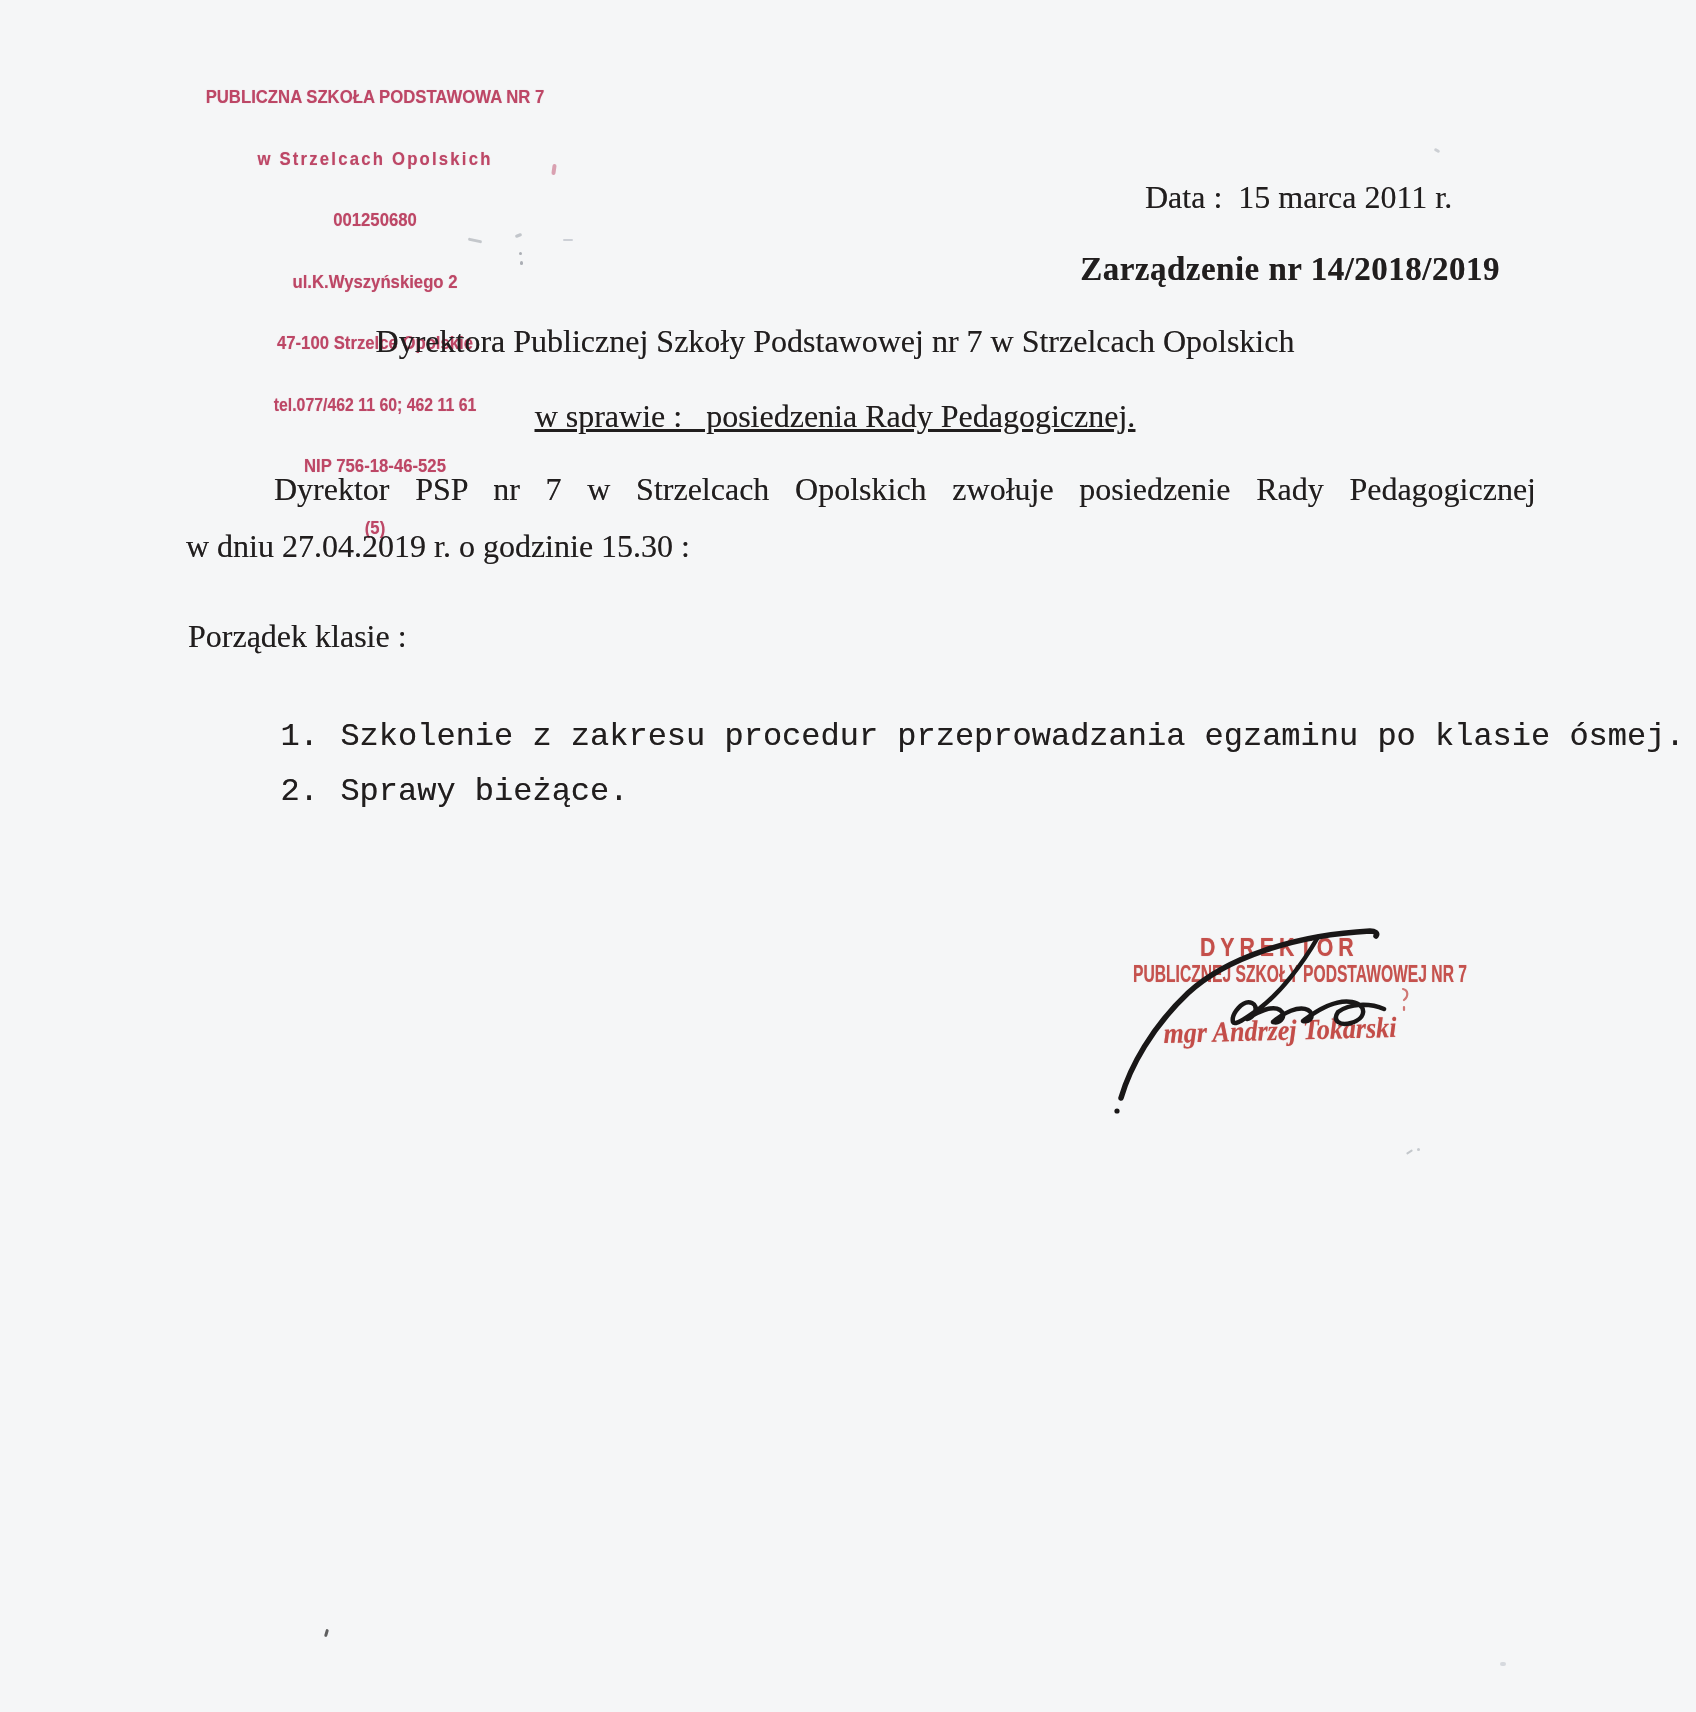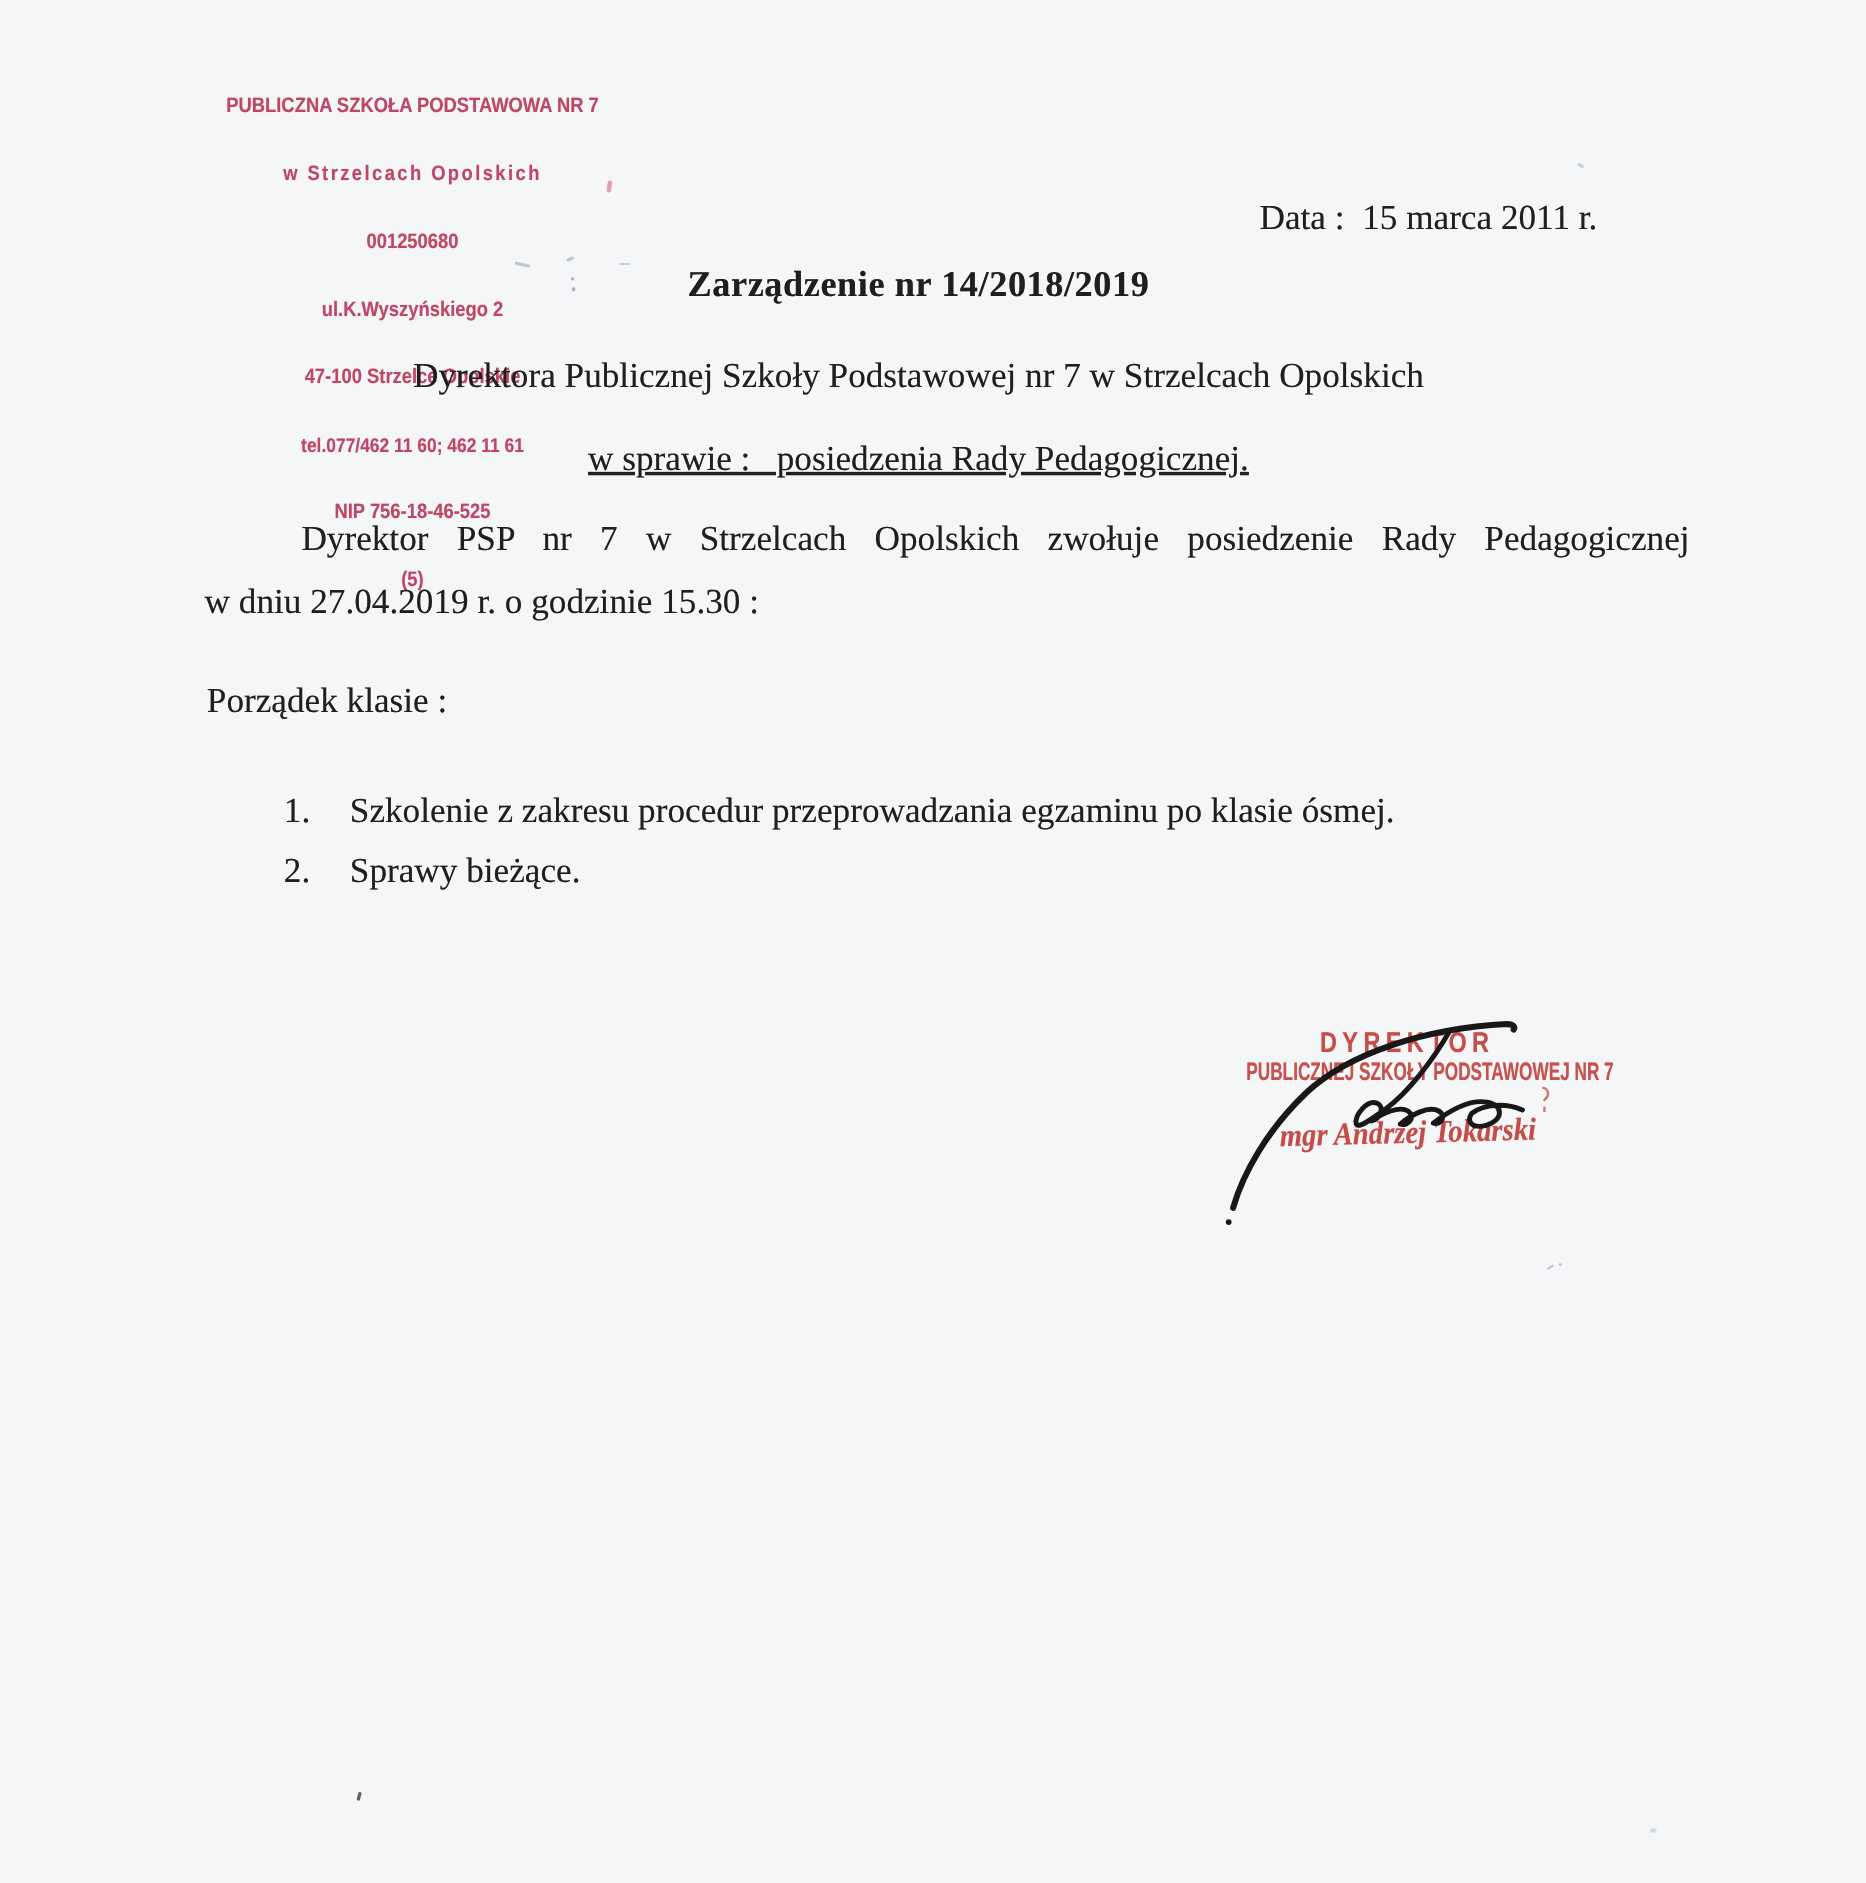--- a/index.html
+++ b/index.html
@@ -30,21 +30,21 @@
   }
   .bold{font-weight:700;}
   .title-line{font-size:33px;letter-spacing:.5px;}
   .para-justify{
     left:174px;top:471px;width:1362px;
     white-space:normal;
     text-align:justify;
     text-align-last:justify;
     text-indent:100px;
   }
-  .agenda-row{position:absolute;left:242px;font-size:32px;white-space:pre;text-shadow:0 0 .6px rgba(30,28,28,.55);}
+  .agenda-row{position:absolute;left:242px;font-size:32px;white-space:pre;text-shadow:0 0 .6px rgba(30,28,28,.55);font-family:Liberation Mono, monospace;}
   .agenda-num{display:inline-block;width:60px;}
   
   .school-stamp{
     position:absolute;left:165px;top:46px;width:420px;
     text-align:center;
     font-family:"Liberation Sans","DejaVu Sans",sans-serif;
     font-weight:700;
     font-size:19px;line-height:20.5px;
     color:var(--stamp1);
     opacity:.93;
@@ -96,21 +96,21 @@
   <div>001250680</div>
   <div>ul.K.Wyszyńskiego 2</div>
   <div>47-100 Strzelce Opolskie</div>
   <div class="sp-small">tel.077/462 11 60; 462 11 61</div>
   <div>NIP 756-18-46-525</div>
   <div>(5)</div>
 </div>
 
 <div class="txt" style="left:1145px;top:179px;">Data :  15 marca 2011 r.</div>
 
-<div class="txt center bold title-line" style="top:241px;">Zarządzenie nr 14/2018/2019</div>
+<div class="txt center bold title-line" style="top:251px;text-align:right;">Zarządzenie nr 14/2018/2019</div>
 <div class="txt center" style="top:323px;">Dyrektora Publicznej Szkoły Podstawowej nr 7 w Strzelcach Opolskich</div>
 <div class="txt center" style="top:398px;text-decoration:underline;">w sprawie :   posiedzenia Rady Pedagogicznej.</div>
 
 <div class="txt para-justify">Dyrektor PSP nr 7 w Strzelcach Opolskich zwołuje posiedzenie Rady Pedagogicznej</div>
 <div class="txt" style="left:186px;top:528px;">w dniu 27.04.2019 r. o godzinie 15.30 :</div>
 
 <div class="txt" style="left:188px;top:618px;">Porządek klasie :</div>
 
 <div class="agenda-row" style="top:681px;">
   <span class="agenda-num">1.</span><span>Szkolenie z zakresu procedur przeprowadzania egzaminu po klasie ósmej.</span>

